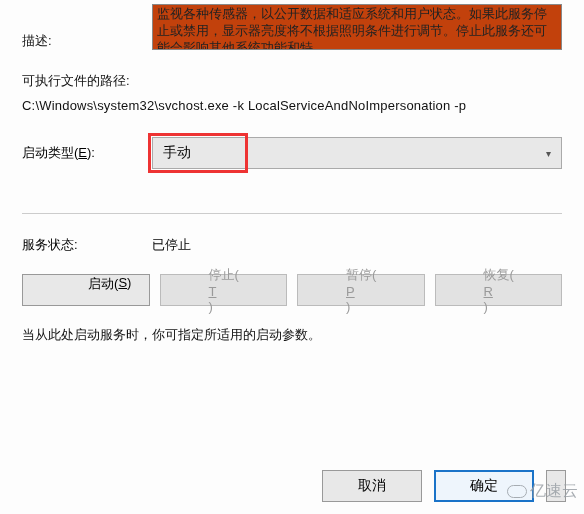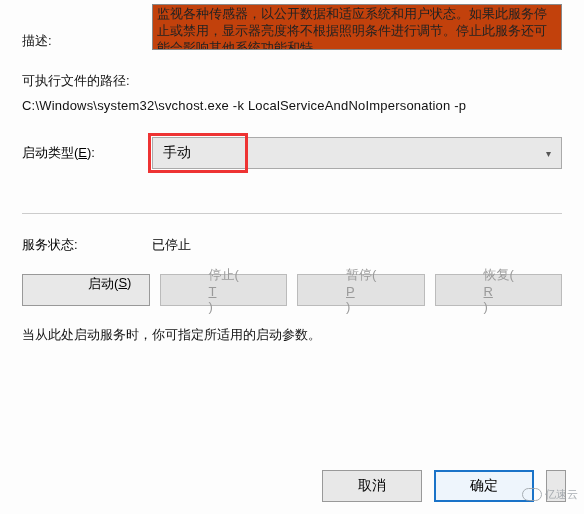--- a/index.html
+++ b/index.html
@@ -125,21 +125,21 @@
   .dlg-btn.primary { border:2px solid #1a73c8; background:#eef5fc; }
   .dlg-btn.trunc { width:20px; overflow:hidden; color:#888;}
   .watermark {
     position:absolute;
     right: 6px;
     bottom: 12px;
     display:flex;
     align-items:center;
     gap:3px;
     color:#9aa0a6;
-    font-size:11px;
+    font-size:16px;
     opacity:.85;
     pointer-events:none;
   }
   .watermark .cloud {
     width:20px;height:13px;border:1.5px solid #9aa0a6;border-radius:8px;
     position:relative;
   }
   .underline { text-decoration: underline; }
 </style>
 </head>

